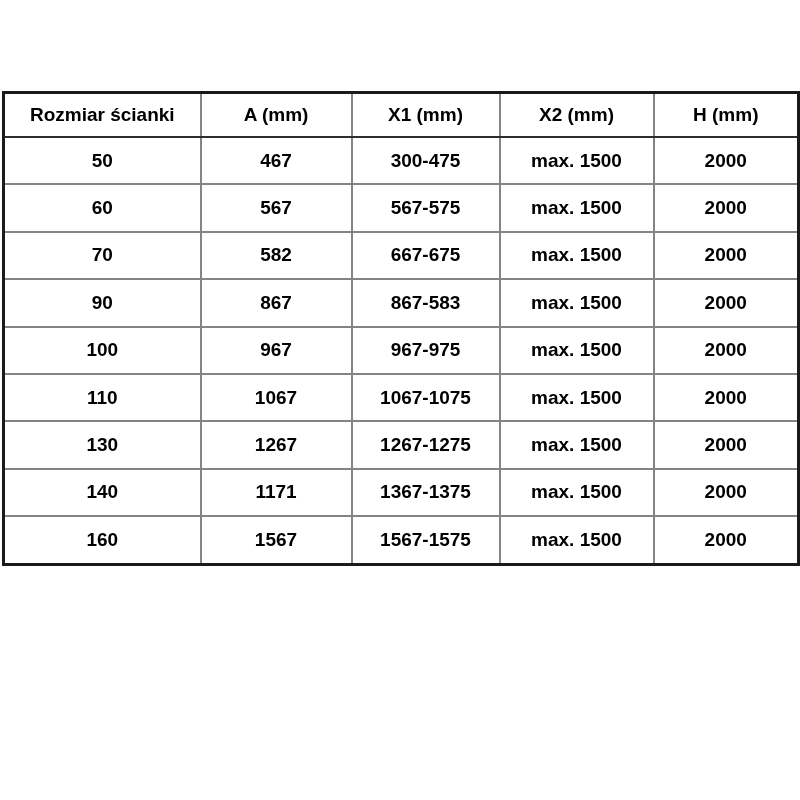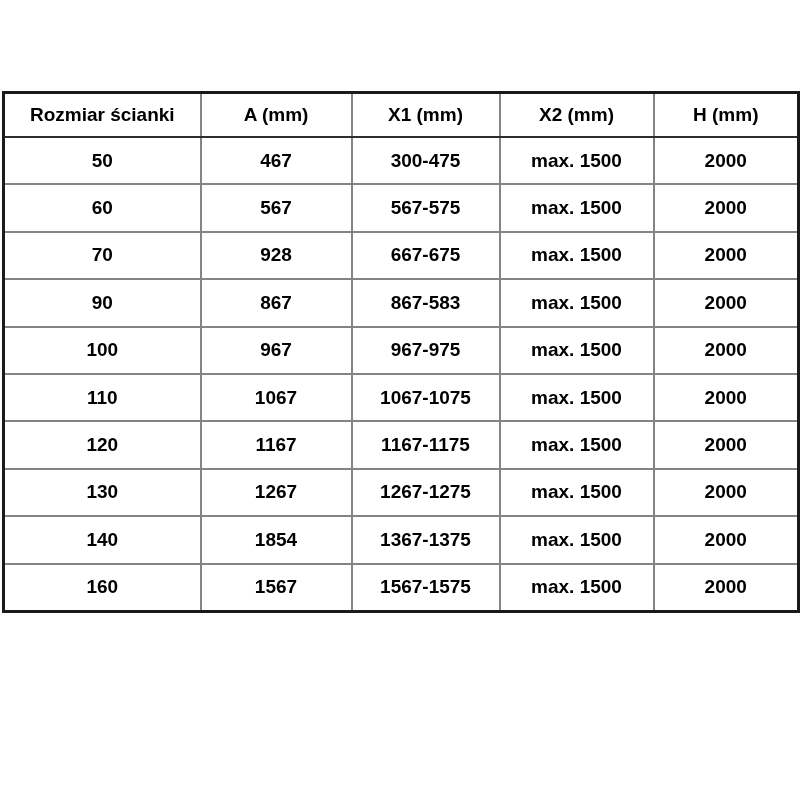--- a/index.html
+++ b/index.html
@@ -81,21 +81,21 @@
         </tr>
         <tr>
           <td>60</td>
           <td>567</td>
           <td>567-575</td>
           <td>max. 1500</td>
           <td>2000</td>
         </tr>
         <tr>
           <td>70</td>
-          <td>928</td>
+          <td>582</td>
           <td>667-675</td>
           <td>max. 1500</td>
           <td>2000</td>
         </tr>
         <tr>
           <td>90</td>
           <td>867</td>
           <td>867-583</td>
           <td>max. 1500</td>
           <td>2000</td>
@@ -108,36 +108,29 @@
           <td>2000</td>
         </tr>
         <tr>
           <td>110</td>
           <td>1067</td>
           <td>1067-1075</td>
           <td>max. 1500</td>
           <td>2000</td>
         </tr>
         <tr>
-          <td>120</td>
-          <td>1167</td>
-          <td>1167-1175</td>
-          <td>max. 1500</td>
-          <td>2000</td>
-        </tr>
-        <tr>
           <td>130</td>
           <td>1267</td>
           <td>1267-1275</td>
           <td>max. 1500</td>
           <td>2000</td>
         </tr>
         <tr>
           <td>140</td>
-          <td>1854</td>
+          <td>1171</td>
           <td>1367-1375</td>
           <td>max. 1500</td>
           <td>2000</td>
         </tr>
         <tr>
           <td>160</td>
           <td>1567</td>
           <td>1567-1575</td>
           <td>max. 1500</td>
           <td>2000</td>

